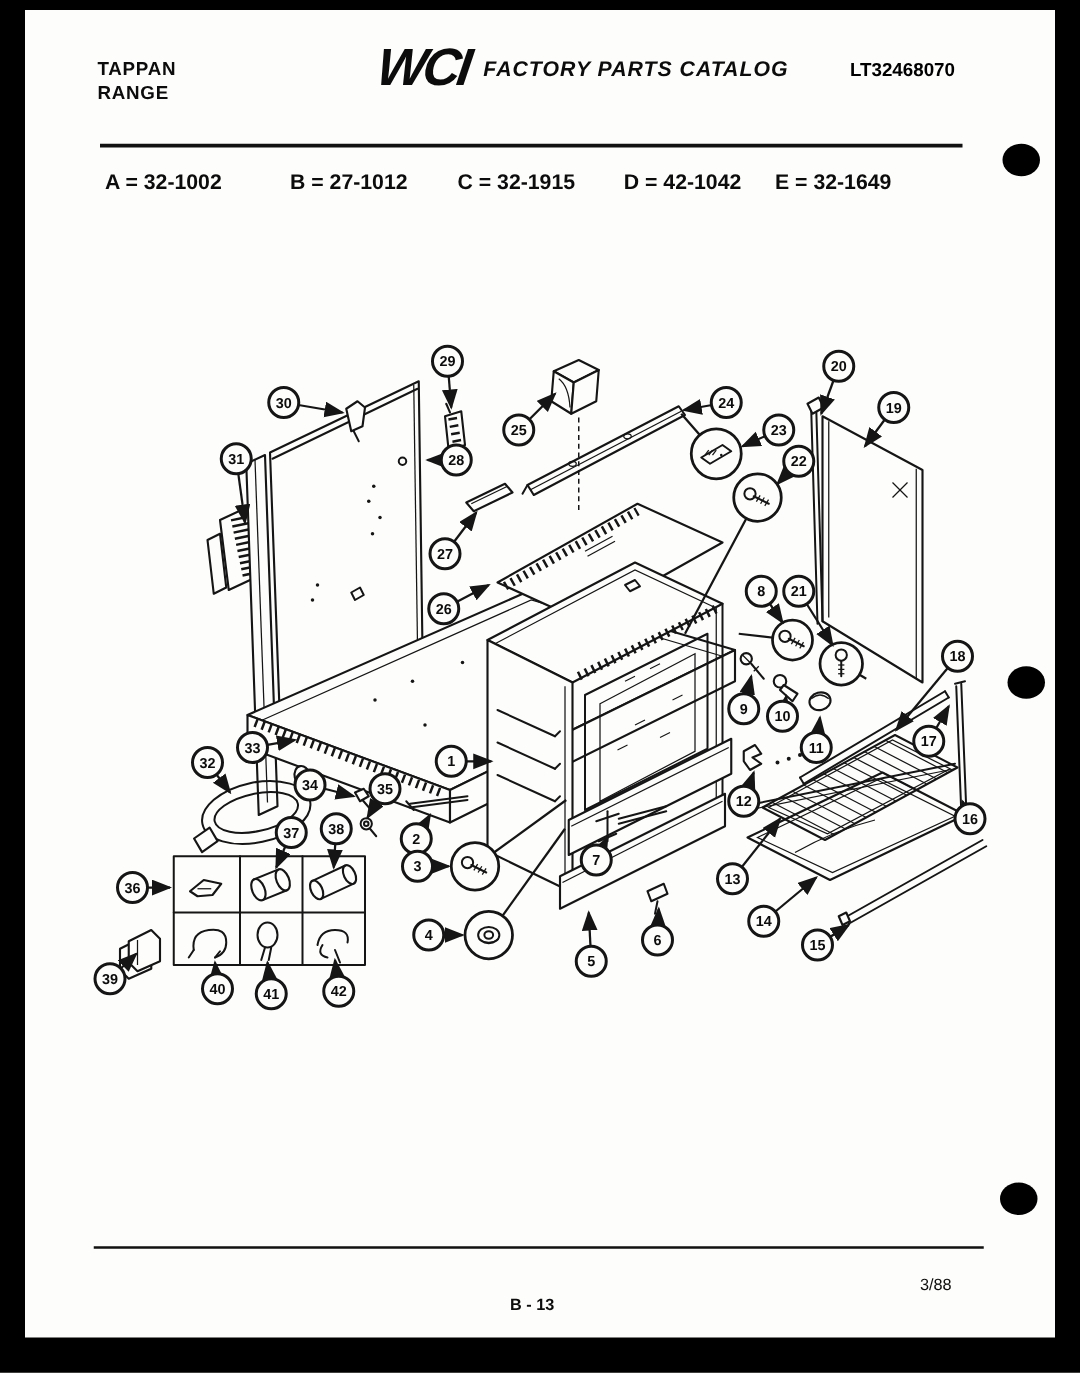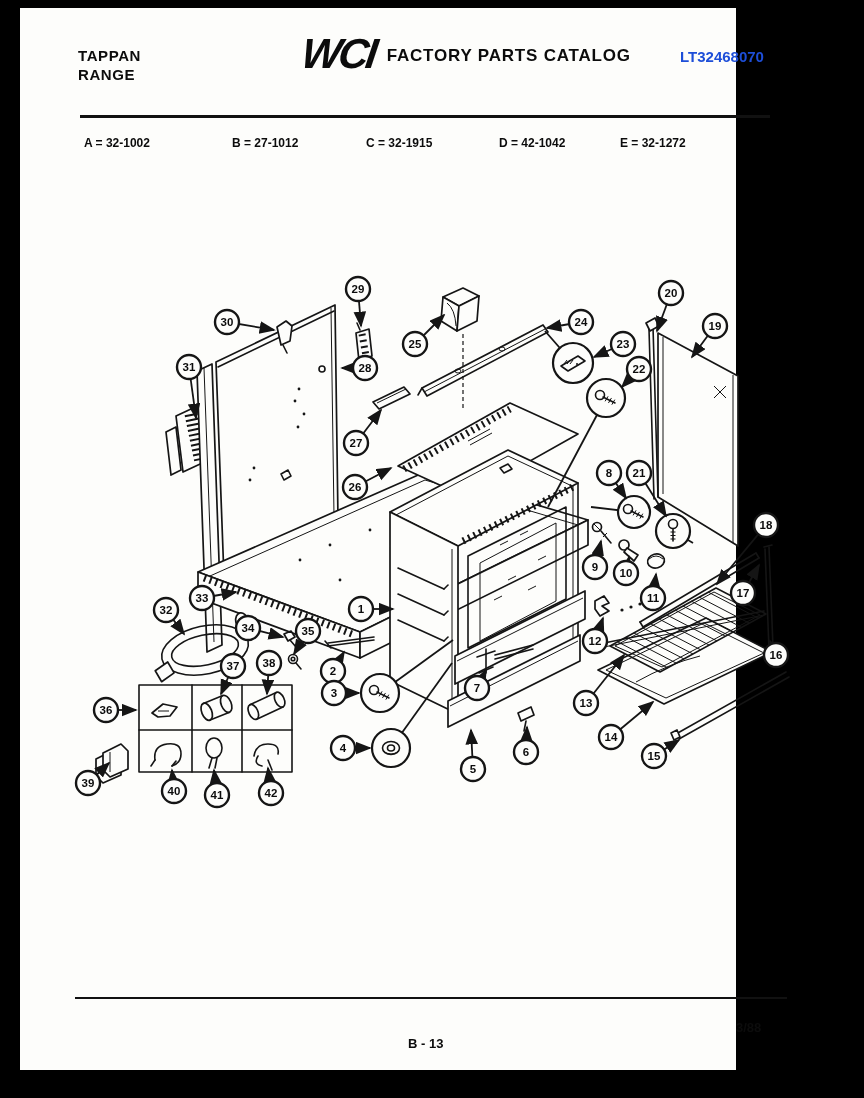--- a/index.html
+++ b/index.html
@@ -1,32 +1,32 @@
 <!DOCTYPE html>
 <html><head>
 <meta charset="utf-8">
 <style>
   html,body{margin:0;padding:0;background:#000;width:864px;height:1098px;overflow:hidden;
             font-family:"Liberation Sans",sans-serif;position:relative;}
-  .page{position:absolute;left:20px;top:8px;width:716px;height:1062px;background:#fdfdfb;z-index:1;}
+  .page{position:absolute;left:20px;top:8px;width:824px;height:1062px;background:#fdfdfb;z-index:1;}
   .scene{position:absolute;left:0;top:0;z-index:2;}
   .hdr-brand{position:absolute;left:58px;top:38px;font-weight:bold;font-size:15px;
              letter-spacing:.6px;color:#0c0c0c;line-height:19px;white-space:pre-line;}
   .logo-row{position:absolute;left:282px;top:26px;display:flex;align-items:center;color:#0c0c0c;}
   .logo-wci{font-size:42px;font-weight:bold;font-style:italic;letter-spacing:-3px;
             transform:skewX(-8deg);line-height:40px;}
-  .logo-title{font-size:17px;font-weight:bold;letter-spacing:.8px;margin-left:12px;margin-top:4px;}
-  .doc-num{position:absolute;left:660px;top:40px;font-weight:bold;font-size:15px;color:#1d4ed8;}
+  .logo-title{font-size:17px;font-weight:bold;font-style:italic;letter-spacing:.8px;margin-left:12px;margin-top:4px;}
+  .doc-num{position:absolute;left:660px;top:40px;font-weight:bold;font-size:15px;color:#000000;}
   .rule{position:absolute;left:60px;top:107px;width:690px;height:3px;background:#111;}
   .models{position:absolute;left:0;top:128px;width:100%;height:20px;color:#0c0c0c;}
-  .models span{position:absolute;font-weight:bold;font-size:12px;}
+  .models span{position:absolute;font-weight:bold;font-size:17px;}
   .m-a{left:64px}.m-b{left:212px}.m-c{left:346px}.m-d{left:479px}.m-e{left:600px}
   .foot-rule{position:absolute;left:55px;top:989px;width:712px;height:2px;background:#111;}
   .foot-page{position:absolute;left:388px;top:1028px;font-weight:bold;font-size:13px;color:#0c0c0c;}
-  .foot-date{position:absolute;left:716px;top:1012px;font-weight:bold;font-size:13px;color:#0c0c0c;}
+  .foot-date{position:absolute;left:716px;top:1012px;font-weight:normal;font-size:13px;color:#0c0c0c;}
   .binder-dot{position:absolute;width:30px;height:26px;background:#000;border-radius:50%;}
   .d1{left:782px;top:107px}.d2{left:786px;top:525px}.d3{left:780px;top:938px}
 
   
   .ln{stroke:#151515;stroke-width:1.6;fill:none;stroke-linejoin:round;stroke-linecap:round;}
   .tn{stroke:#151515;stroke-width:1;fill:none;}
   .fw{stroke:#151515;stroke-width:1.7;fill:#fdfdfb;stroke-linejoin:round;}
   .h7{stroke:#151515;stroke-width:7;stroke-dasharray:2 4;fill:none;}
   .h12{stroke:#151515;stroke-width:13;stroke-dasharray:2 3;fill:none;}
   .dash{stroke:#151515;stroke-width:1.2;stroke-dasharray:4 3;fill:none;}
@@ -46,21 +46,21 @@
     <span class="logo-wci">WCI</span>
     <span class="logo-title">FACTORY PARTS CATALOG</span>
   </div>
   <div class="doc-num">LT32468070</div>
   <div class="rule"></div>
   <div class="models">
     <span class="m-a">A = 32-1002</span>
     <span class="m-b">B = 27-1012</span>
     <span class="m-c">C = 32-1915</span>
     <span class="m-d">D = 42-1042</span>
-    <span class="m-e">E = 32-1272</span>
+    <span class="m-e">E = 32-1649</span>
   </div>
   <div class="foot-rule"></div>
   <div class="foot-page">B - 13</div>
   <div class="foot-date">3/88</div>
   <div class="binder-dot d1"></div>
   <div class="binder-dot d2"></div>
   <div class="binder-dot d3"></div>
 </div>
 
 <svg class="scene" width="864" height="1098" viewBox="0 0 864 1098">

